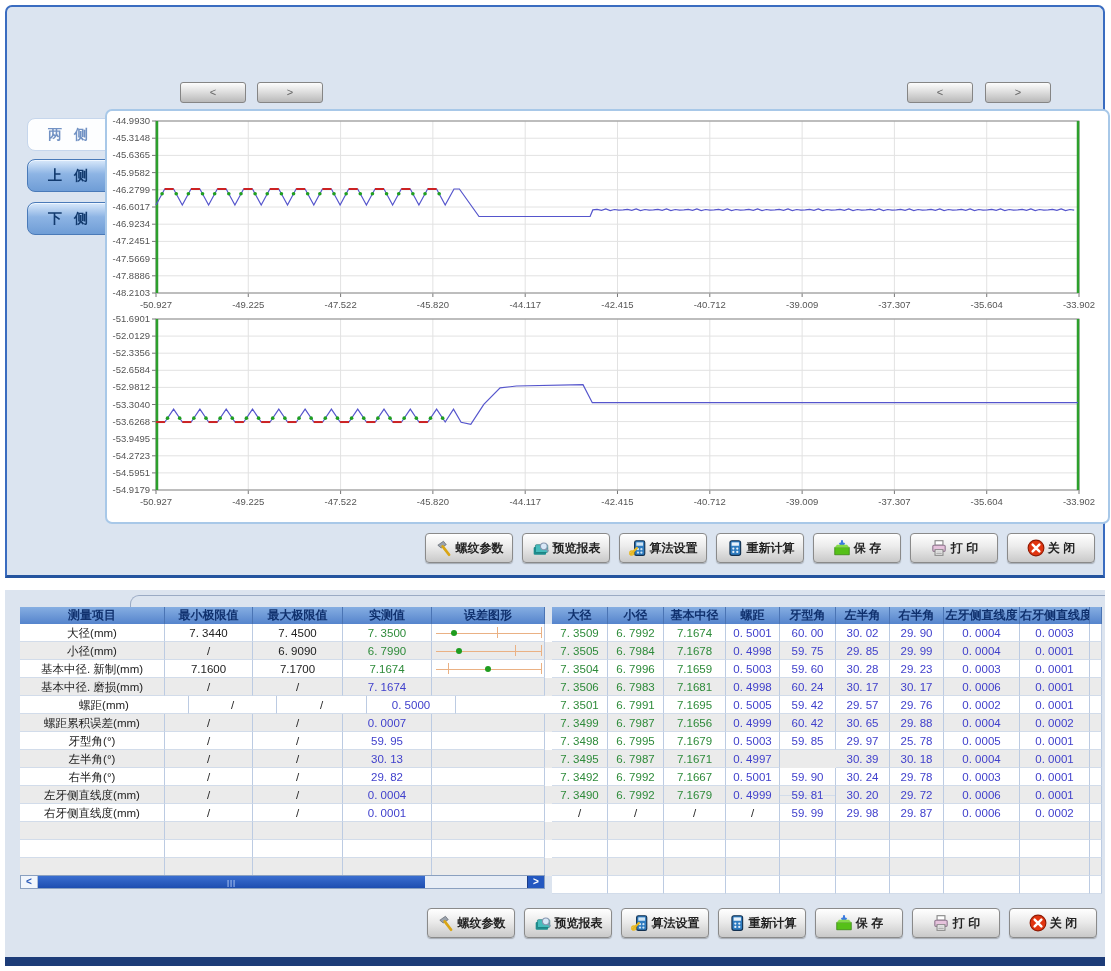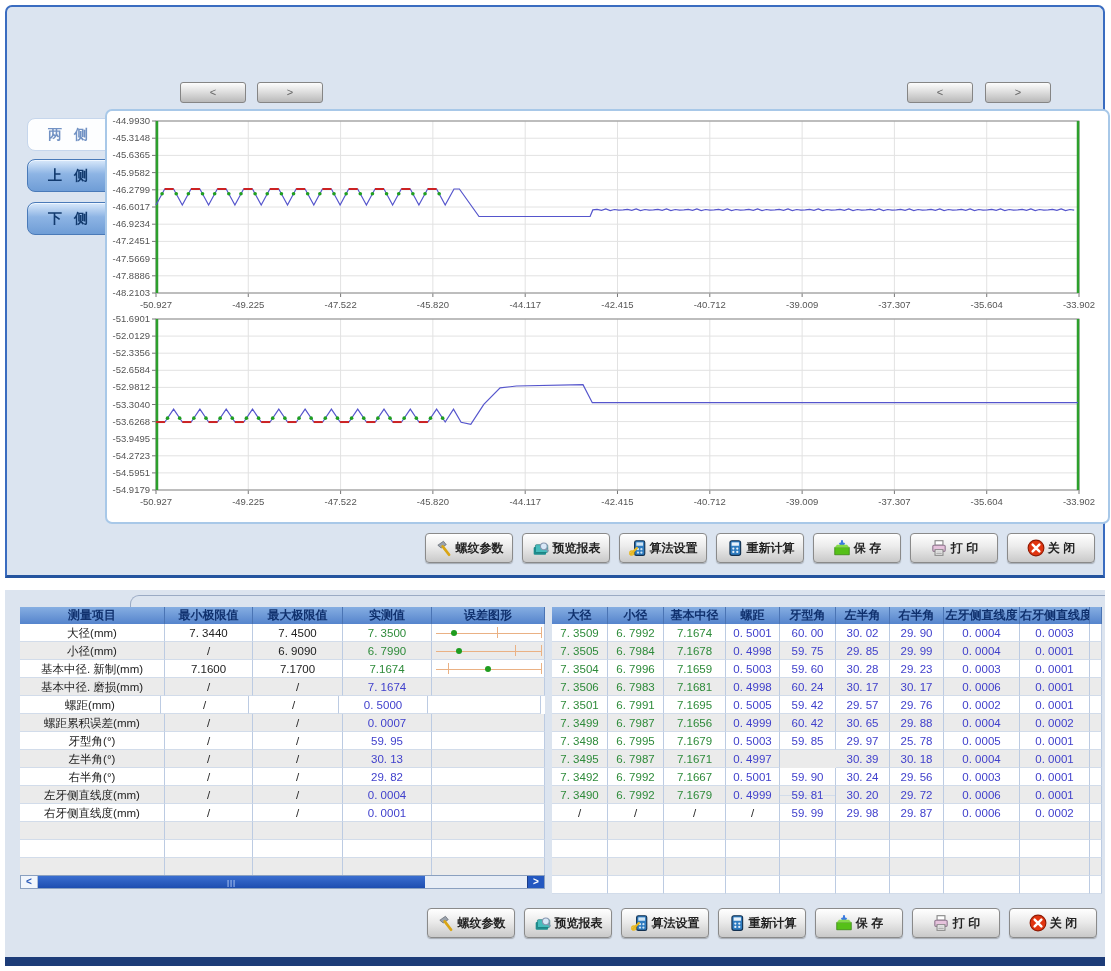--- a/index.html
+++ b/index.html
@@ -438,21 +438,21 @@
           </div>
         </div>
         <div class="tr even">
           <div class="td v-dark" style="width: 145px;">基本中径. 磨损(mm)</div>
           <div class="td v-dark" style="width: 88px;">/</div>
           <div class="td v-dark" style="width: 90px;">/</div>
           <div class="td v-blue" style="width: 89px;">7. 1674</div>
           <div class="td " style="width: 113px;"></div>
         </div>
         <div class="tr odd">
-          <div class="td v-dark" style="width: 141px;">螺距(mm)</div>
+          <div class="td v-dark" style="width: 169px;">螺距(mm)</div>
           <div class="td v-dark" style="width: 88px;">/</div>
           <div class="td v-dark" style="width: 90px;">/</div>
           <div class="td v-blue" style="width: 89px;">0. 5000</div>
           <div class="td " style="width: 113px;"></div>
         </div>
         <div class="tr even">
           <div class="td v-dark" style="width: 145px;">螺距累积误差(mm)</div>
           <div class="td v-dark" style="width: 88px;">/</div>
           <div class="td v-dark" style="width: 90px;">/</div>
           <div class="td v-blue" style="width: 89px;">0. 0007</div>
@@ -624,21 +624,21 @@
           <div class="td v-blue" style="width: 70px;">0. 0001</div>
           <div class="td " style="width: 12px;"></div>
         </div>
         <div class="tr odd">
           <div class="td v-green" style="width: 56px;">7. 3492</div>
           <div class="td v-green" style="width: 56px;">6. 7992</div>
           <div class="td v-green" style="width: 62px;">7.1667</div>
           <div class="td v-blue" style="width: 54px;">0. 5001</div>
           <div class="td v-blue" style="width: 56px;">59. 90</div>
           <div class="td v-blue" style="width: 54px;">30. 24</div>
-          <div class="td v-blue" style="width: 54px;">29. 56</div>
+          <div class="td v-blue" style="width: 54px;">29. 78</div>
           <div class="td v-blue" style="width: 76px;">0. 0003</div>
           <div class="td v-blue" style="width: 70px;">0. 0001</div>
           <div class="td " style="width: 12px;"></div>
         </div>
         <div class="tr even">
           <div class="td v-green" style="width: 56px;">7. 3490</div>
           <div class="td v-green" style="width: 56px;">6. 7992</div>
           <div class="td v-green" style="width: 62px;">7.1679</div>
           <div class="td v-blue" style="width: 54px;">0. 4999</div>
           <div class="td v-blue" style="width: 56px;">59. 81</div>

